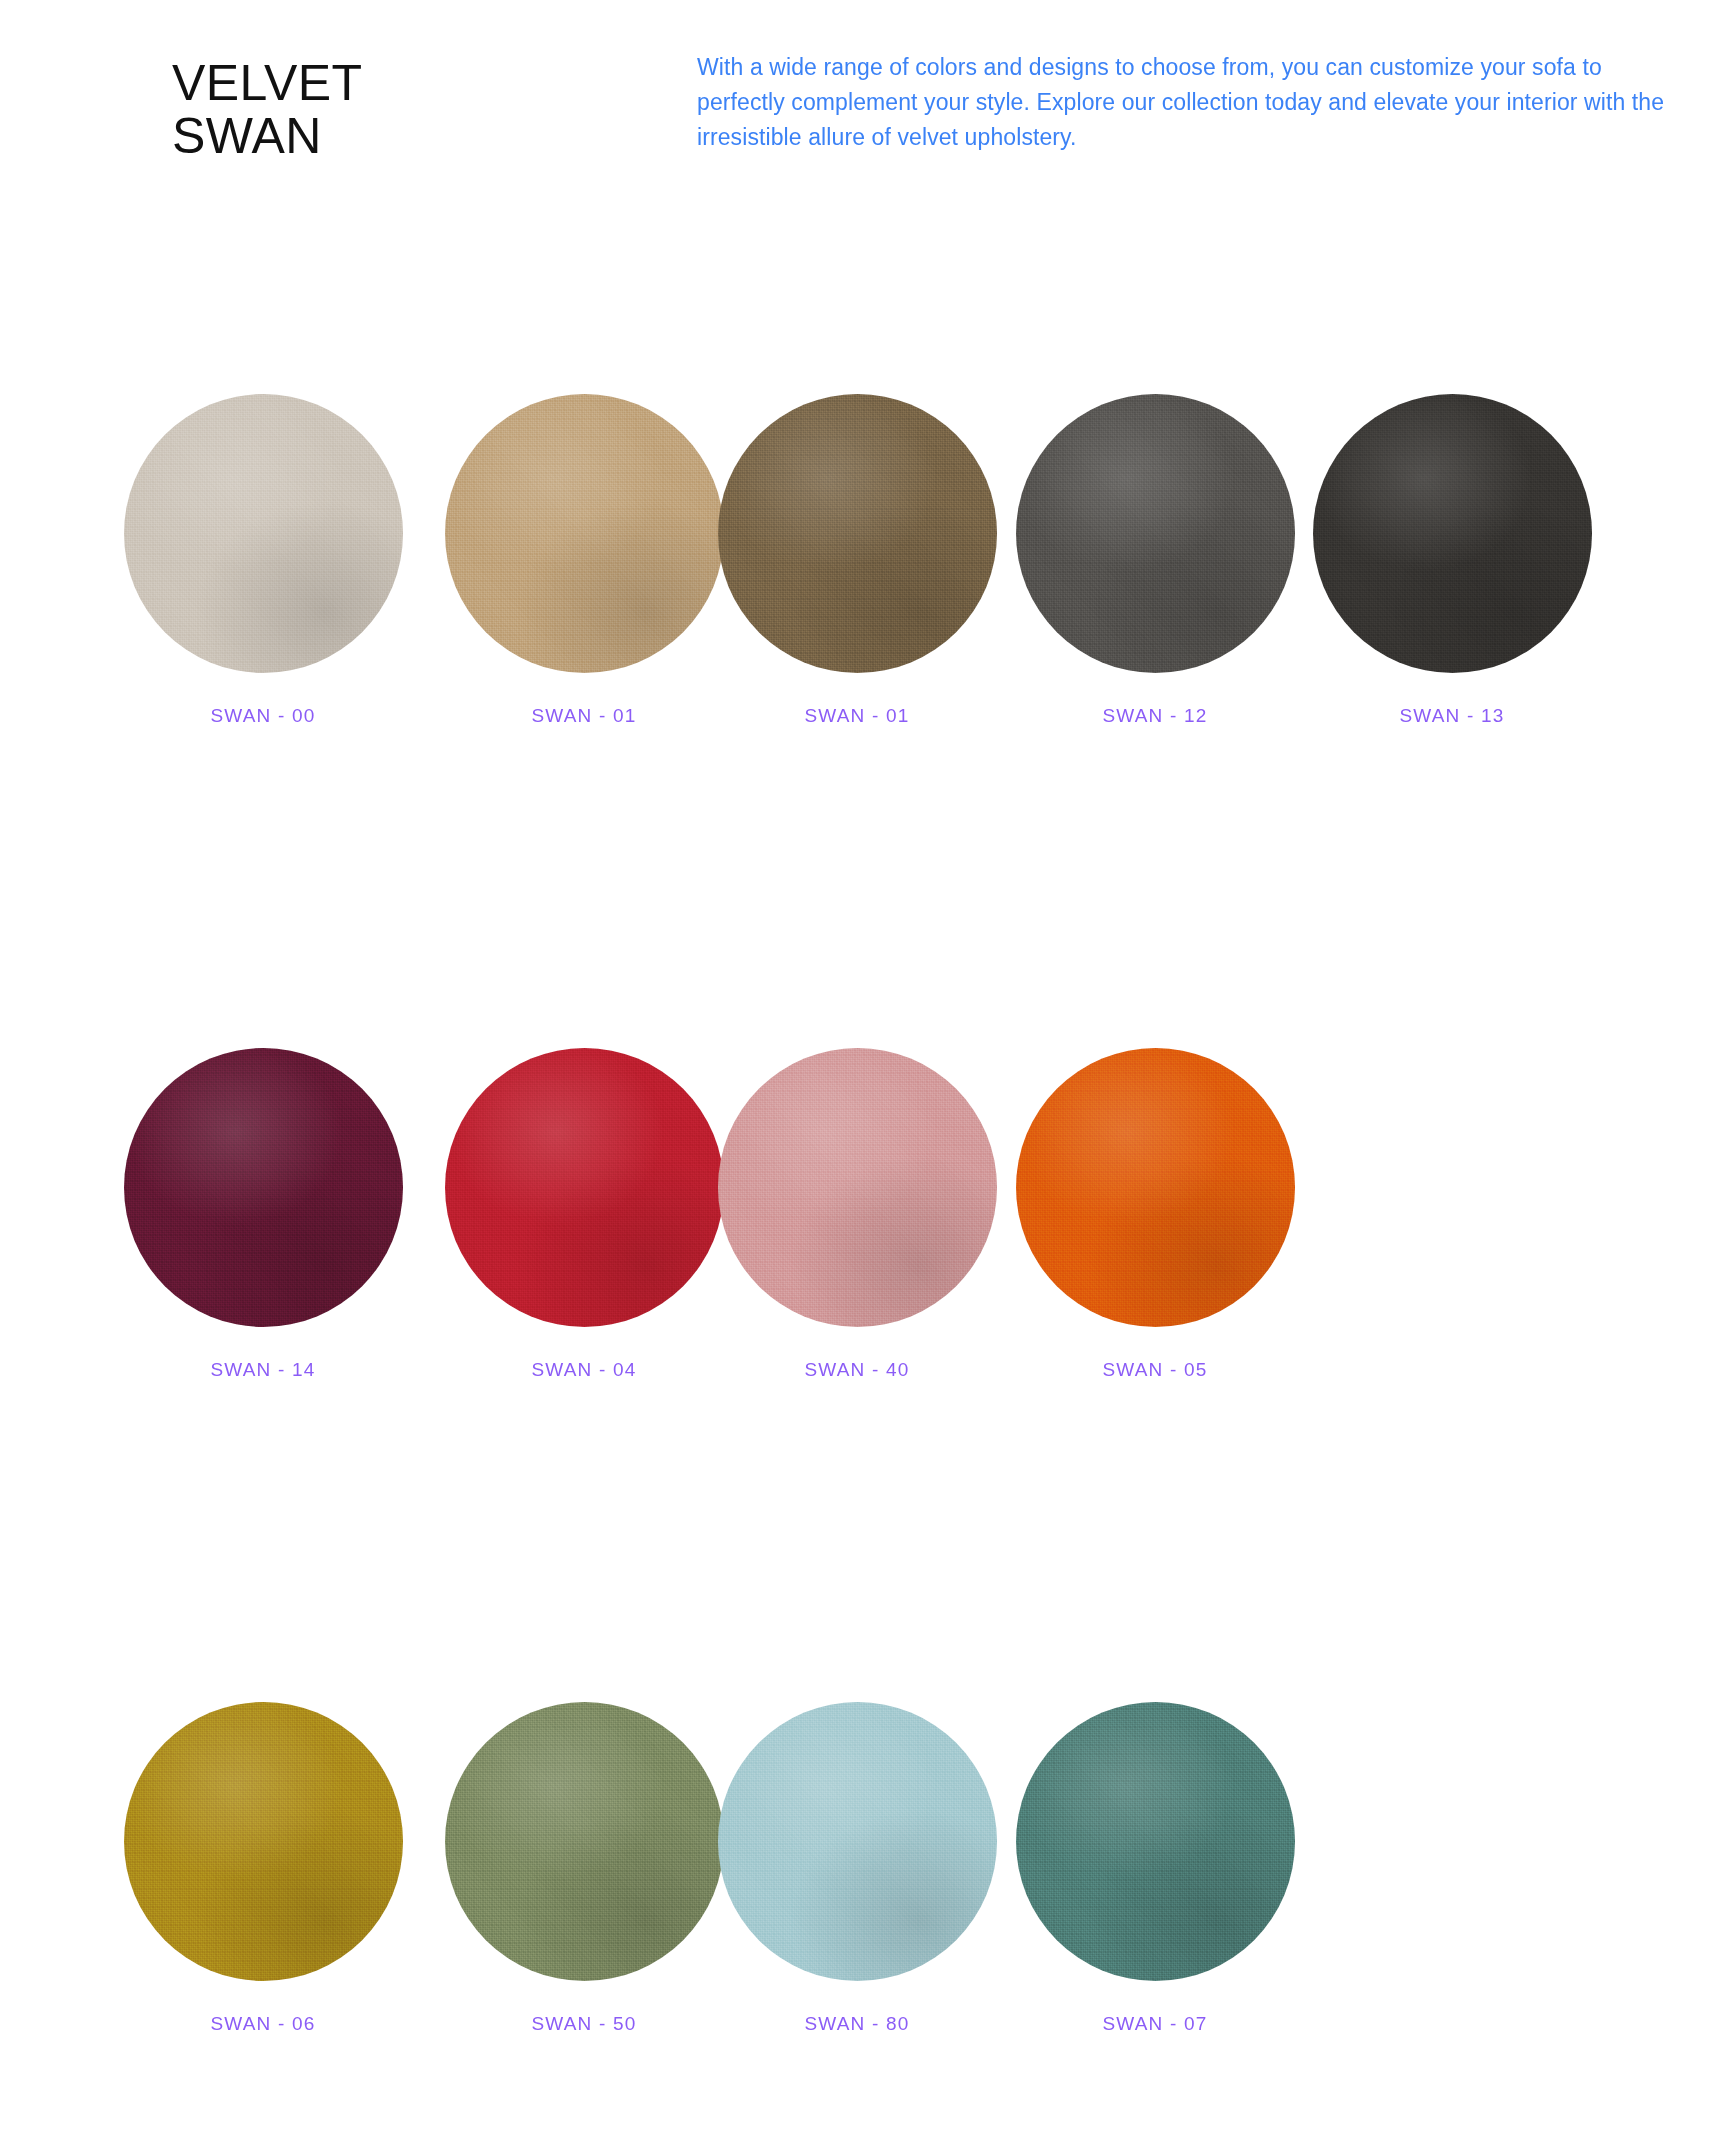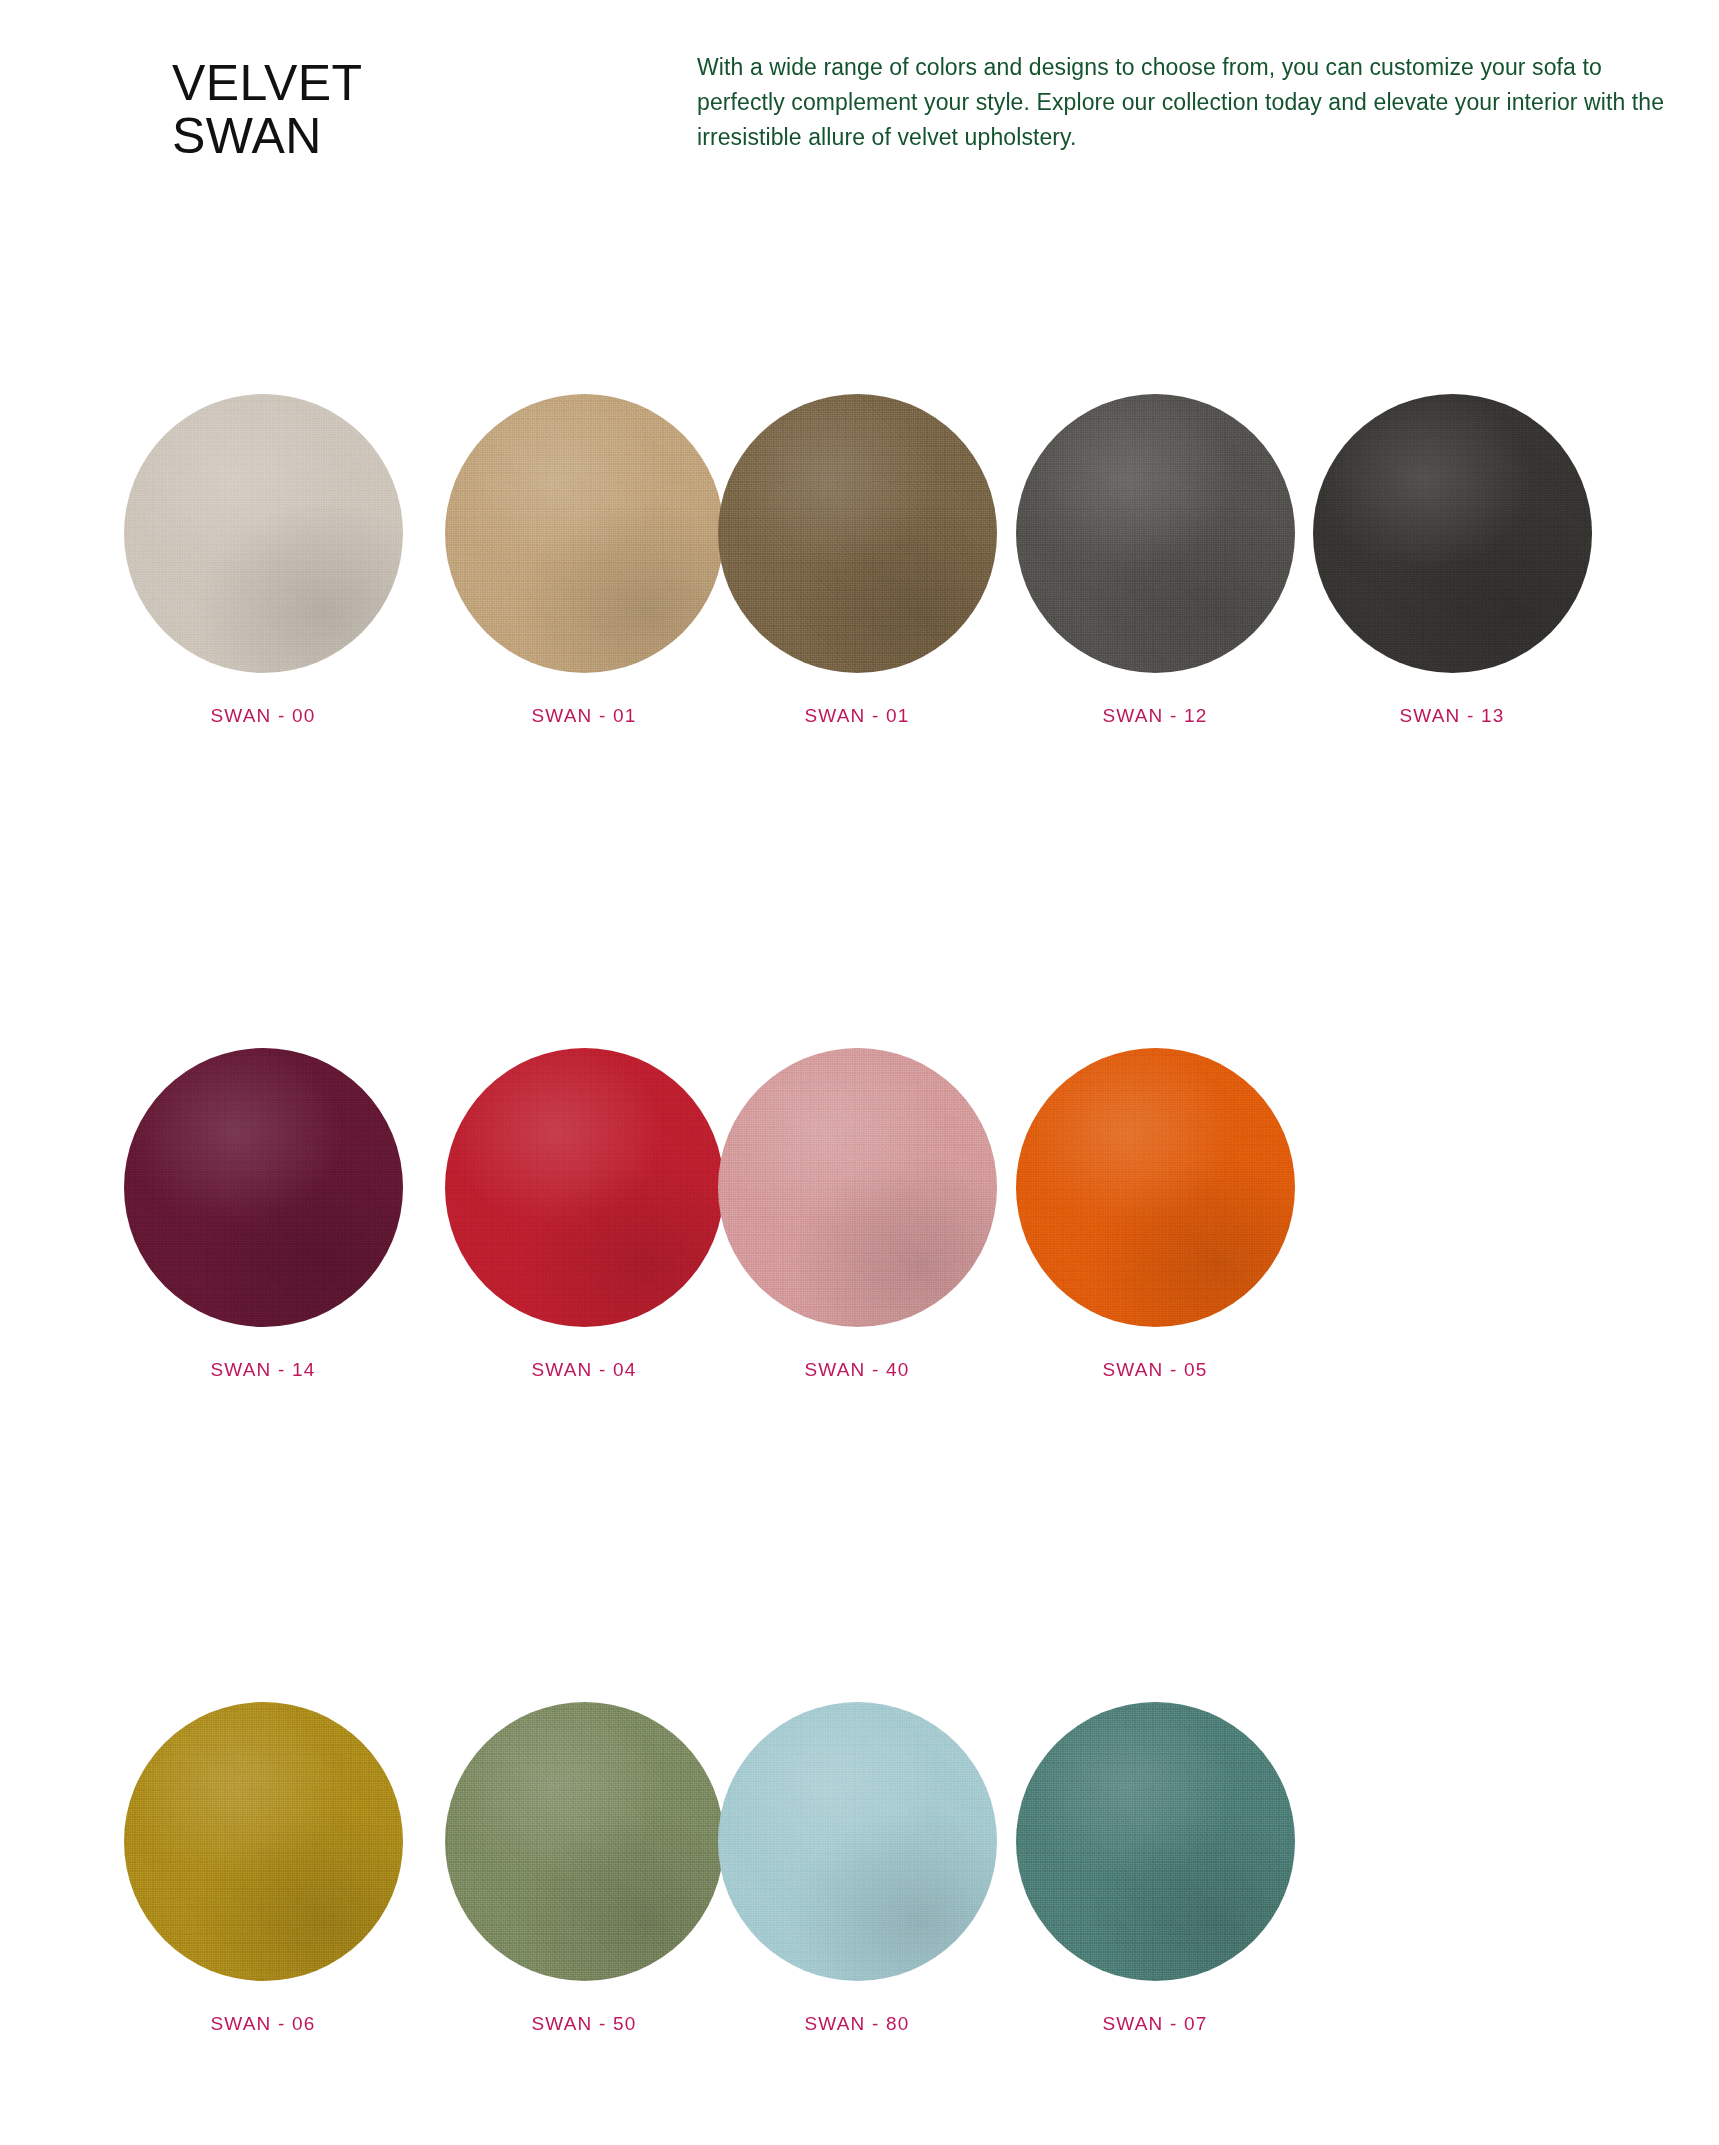--- a/index.html
+++ b/index.html
@@ -14,21 +14,21 @@
   
   .header{position:absolute;left:0;top:0;width:1390px;height:233px;}
   .title{
     position:absolute;left:172px;top:57px;
     font-size:50px;line-height:1.05;letter-spacing:0.4px;
     font-weight:400;color:#111111;white-space:pre-line;
   }
   .intro{
     position:absolute;left:697px;top:50px;width:981px;
     font-size:23px;line-height:1.52;font-weight:300;
-    color:#14532d;letter-spacing:0.1px;
+    color:#3b82f6;letter-spacing:0.1px;
   }
 
   
   .grid{position:absolute;left:0;top:394px;width:1720px;}
   .row{position:relative;height:654px;}
   .cell{
     position:absolute;width:296px;text-align:center;
   }
   .cell:nth-child(1){left:115px;}
   .cell:nth-child(2){left:436px;}
@@ -51,21 +51,21 @@
     mix-blend-mode:overlay;opacity:.9;
   }
   .swatch::after{
     content:"";position:absolute;inset:0;
     background:
       radial-gradient(62% 54% at 40% 30%,rgba(255,255,255,.14),rgba(255,255,255,0) 62%),
       radial-gradient(70% 60% at 72% 78%,rgba(0,0,0,.12),rgba(0,0,0,0) 66%);
   }
   .label{
     margin-top:32px;font-size:19px;font-weight:300;
-    letter-spacing:1.2px;color:#be185d;
+    letter-spacing:1.2px;color:#8b5cf6;
   }
 </style>
 </head>
 <body>
 
 <div class="page">
 
   <div class="header">
     <div class="title">VELVET
 SWAN</div>

